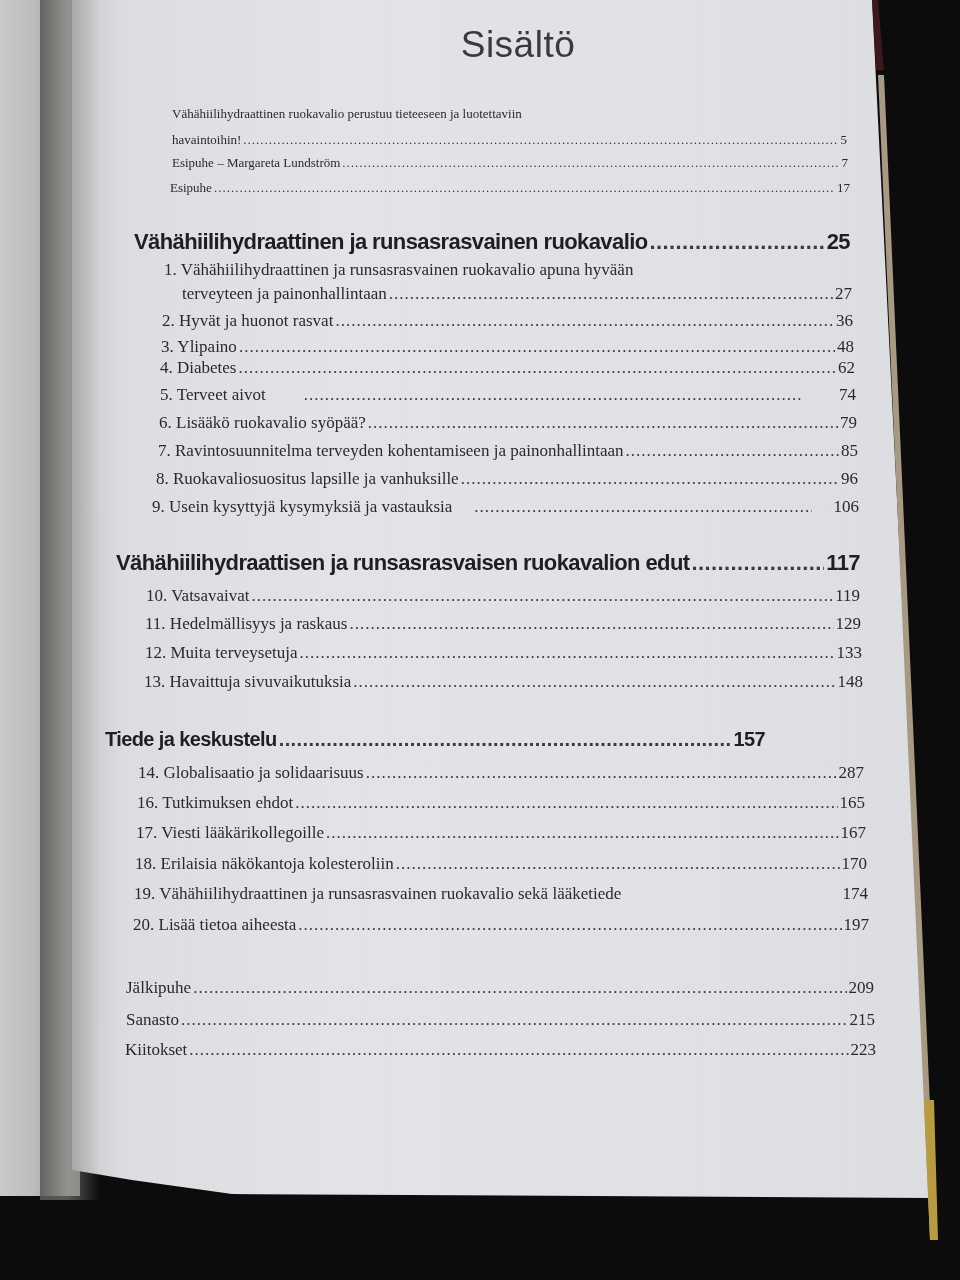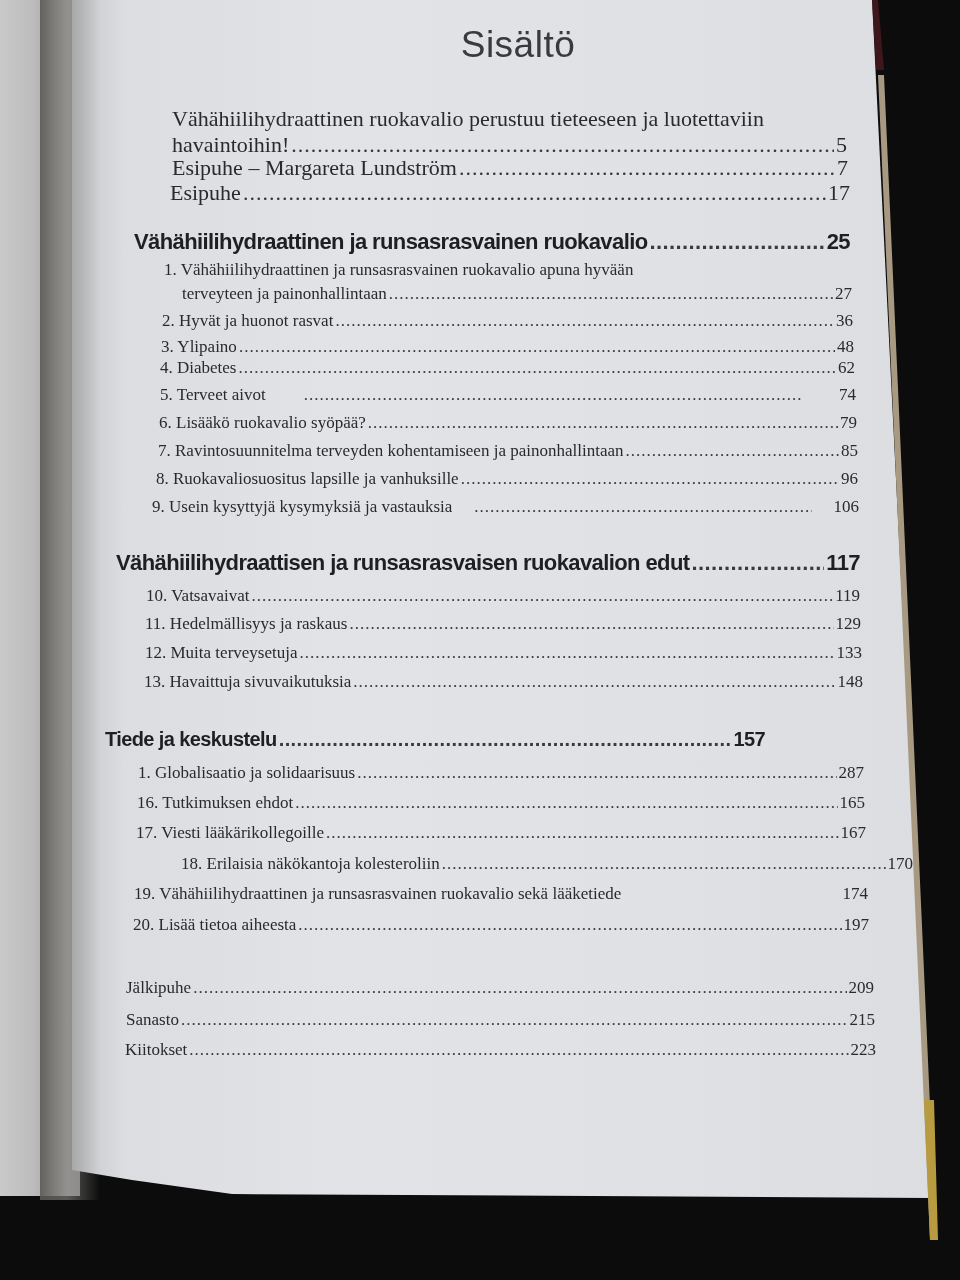--- a/index.html
+++ b/index.html
@@ -9,21 +9,21 @@
   .gutter{position:absolute;left:40px;top:0;width:60px;height:1200px;background:linear-gradient(90deg,rgba(90,88,84,0.9) 0%,rgba(140,140,138,0.6) 45%,rgba(205,207,210,0) 100%);}
   .book-edge{position:absolute;top:0;left:0;width:960px;height:1280px;}
   .page{position:absolute;top:0;left:72px;width:870px;height:1200px;background:linear-gradient(90deg,#c4c6c8 0%,#dcdde0 6%,#e2e3e6 30%,#e0e1e4 70%,#dcdde0 100%);
         clip-path:polygon(0 0, 800px 0, 860px 1198px, 160px 1194px, 60px 1180px, 0 1170px);}
   .title{position:absolute;top:24px;left:0;width:892px;text-align:center;font-family:"Liberation Sans",sans-serif;font-size:37px;color:#3a3a3e;letter-spacing:0.5px;}
   .row{position:absolute;display:flex;align-items:baseline;white-space:nowrap;}
   .row .label{flex:0 0 auto;}
   .row .dots{flex:1 1 auto;overflow:hidden;margin:0 2px;letter-spacing:1px;color:#3a3a3a;}
   .row .dots::before{content:"....................................................................................................................................................................................................................................";}
   .row .page-num{flex:0 0 auto;}
-  .front{font-size:22px;}
+  .front{font-size:13px;}
   .chapter{font-size:17px;}
   .part{font-family:"Liberation Sans",sans-serif;font-weight:bold;font-size:22px;letter-spacing:-0.6px;color:#1f1f22;}
   .part .dots{letter-spacing:0.4px;}
   .back{font-size:17px;}
   .wrapline{position:absolute;white-space:nowrap;}
 </style>
 </head>
 <body>
 
 <div class="bg-dark"></div>
@@ -126,35 +126,35 @@
       <span class="dots"></span>
       <span class="page-num">148</span>
   </div>
 
   <div class="row part" style="left:33px;top:728px;width:660px;font-size:20px;">
     <span class="label">Tiede ja keskustelu</span>
       <span class="dots"></span>
       <span class="page-num">157</span>
   </div>
   <div class="row chapter" style="left:66px;top:763px;width:726px;">
-    <span class="label">1. Globalisaatio ja solidaarisuus</span>
+    <span class="label">14. Globalisaatio ja solidaarisuus</span>
       <span class="dots"></span>
       <span class="page-num">287</span>
   </div>
   <div class="row chapter" style="left:65px;top:793px;width:728px;">
     <span class="label">16. Tutkimuksen ehdot</span>
       <span class="dots"></span>
       <span class="page-num">165</span>
   </div>
   <div class="row chapter" style="left:64px;top:823px;width:730px;">
     <span class="label">17. Viesti lääkärikollegoille</span>
       <span class="dots"></span>
       <span class="page-num">167</span>
   </div>
-  <div class="row chapter" style="left:63px;top:854px;width:732px;margin-left:46px;">
+  <div class="row chapter" style="left:63px;top:854px;width:732px;">
     <span class="label">18. Erilaisia näkökantoja kolesteroliin</span>
       <span class="dots"></span>
       <span class="page-num">170</span>
   </div>
   <div class="row chapter" style="left:62px;top:884px;width:734px;">
     <span class="label">19. Vähähiilihydraattinen ja runsasrasvainen ruokavalio sekä lääketiede</span>
       <span class="dots" style="visibility:hidden"></span>
       <span class="page-num">174</span>
   </div>
   <div class="row chapter" style="left:61px;top:915px;width:736px;">

